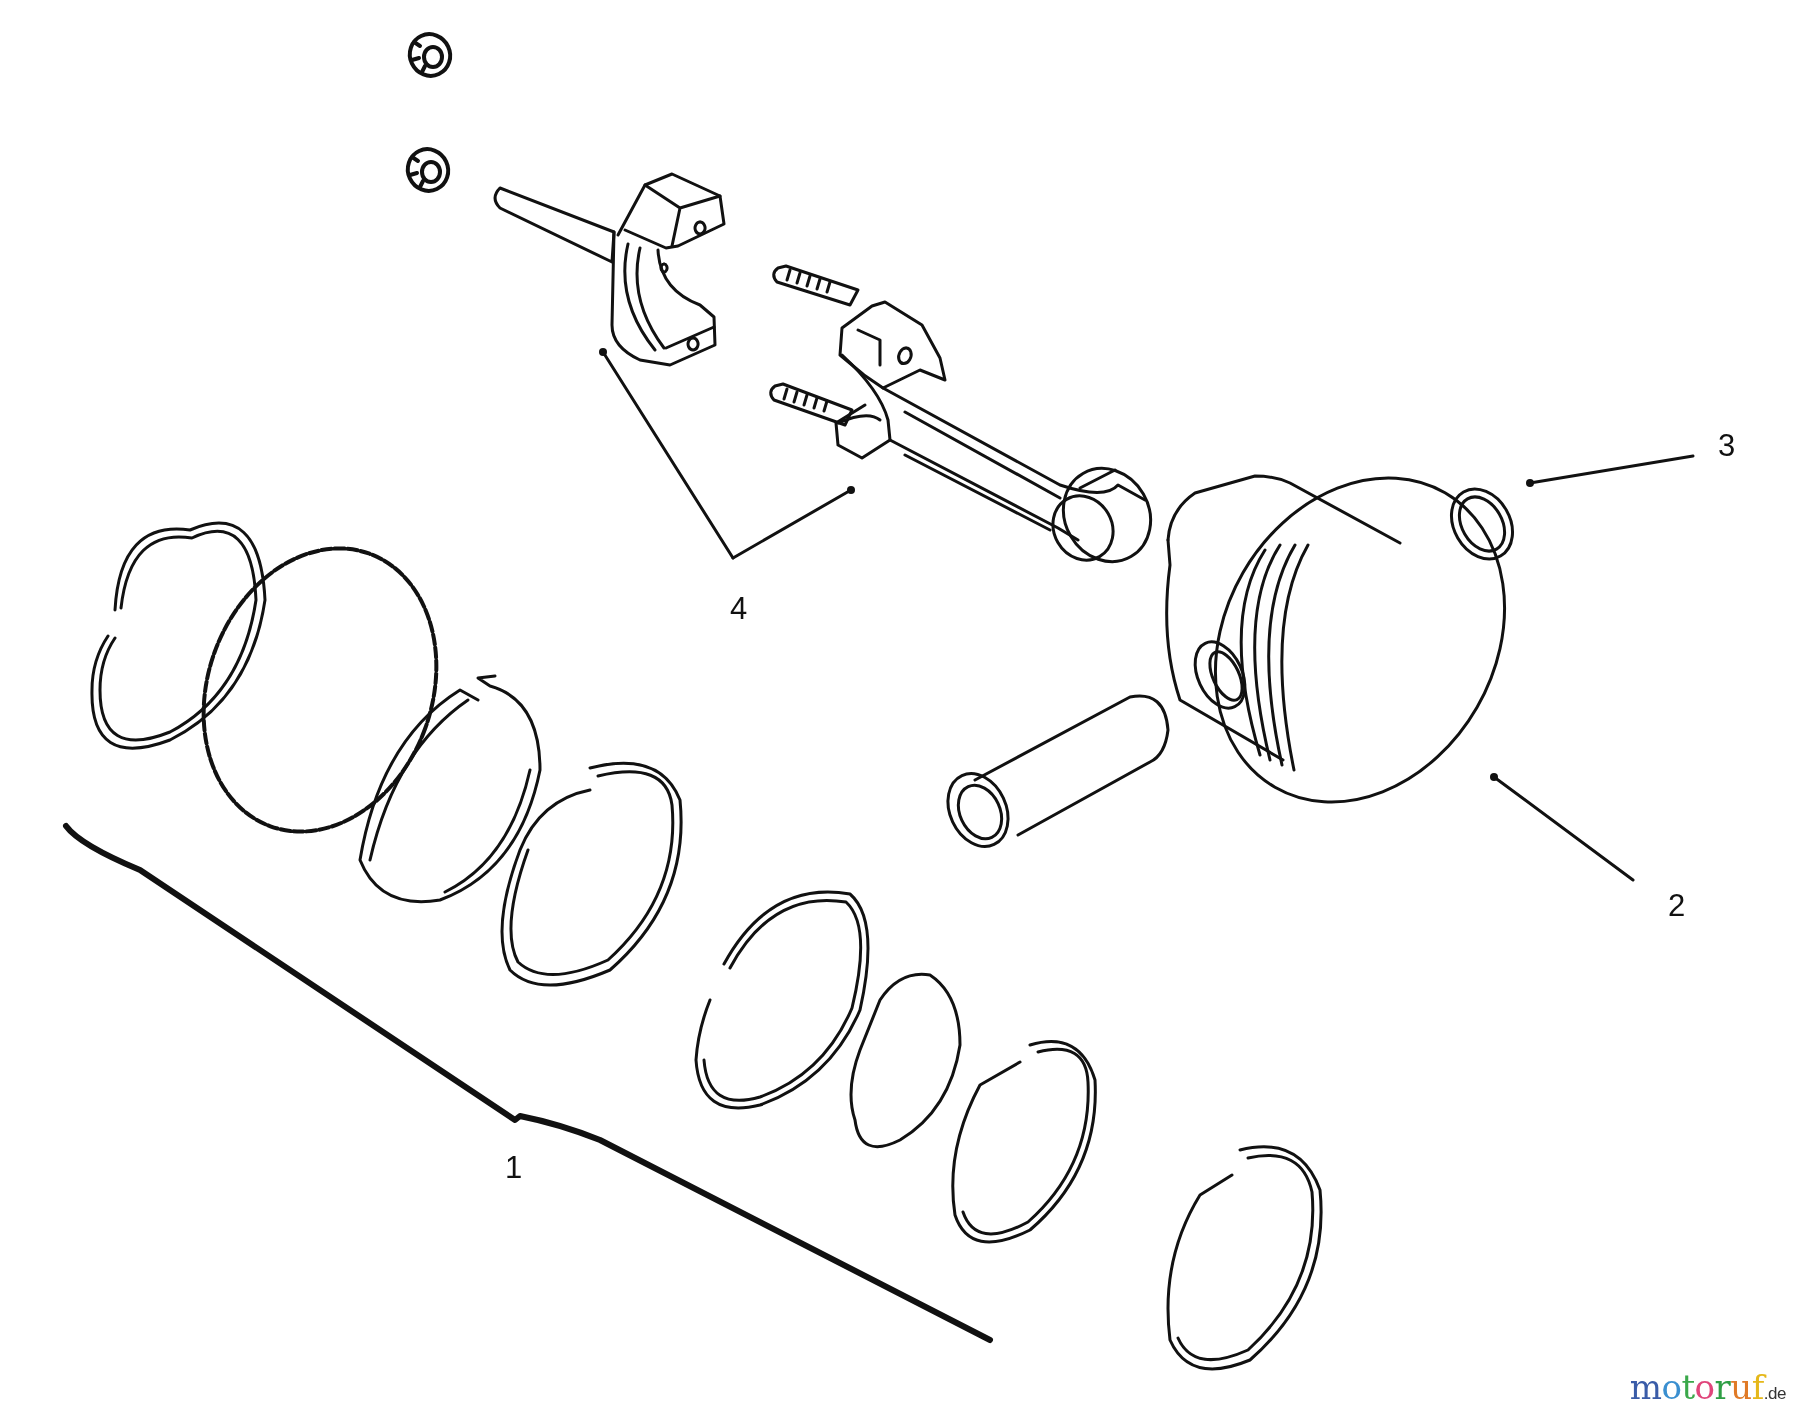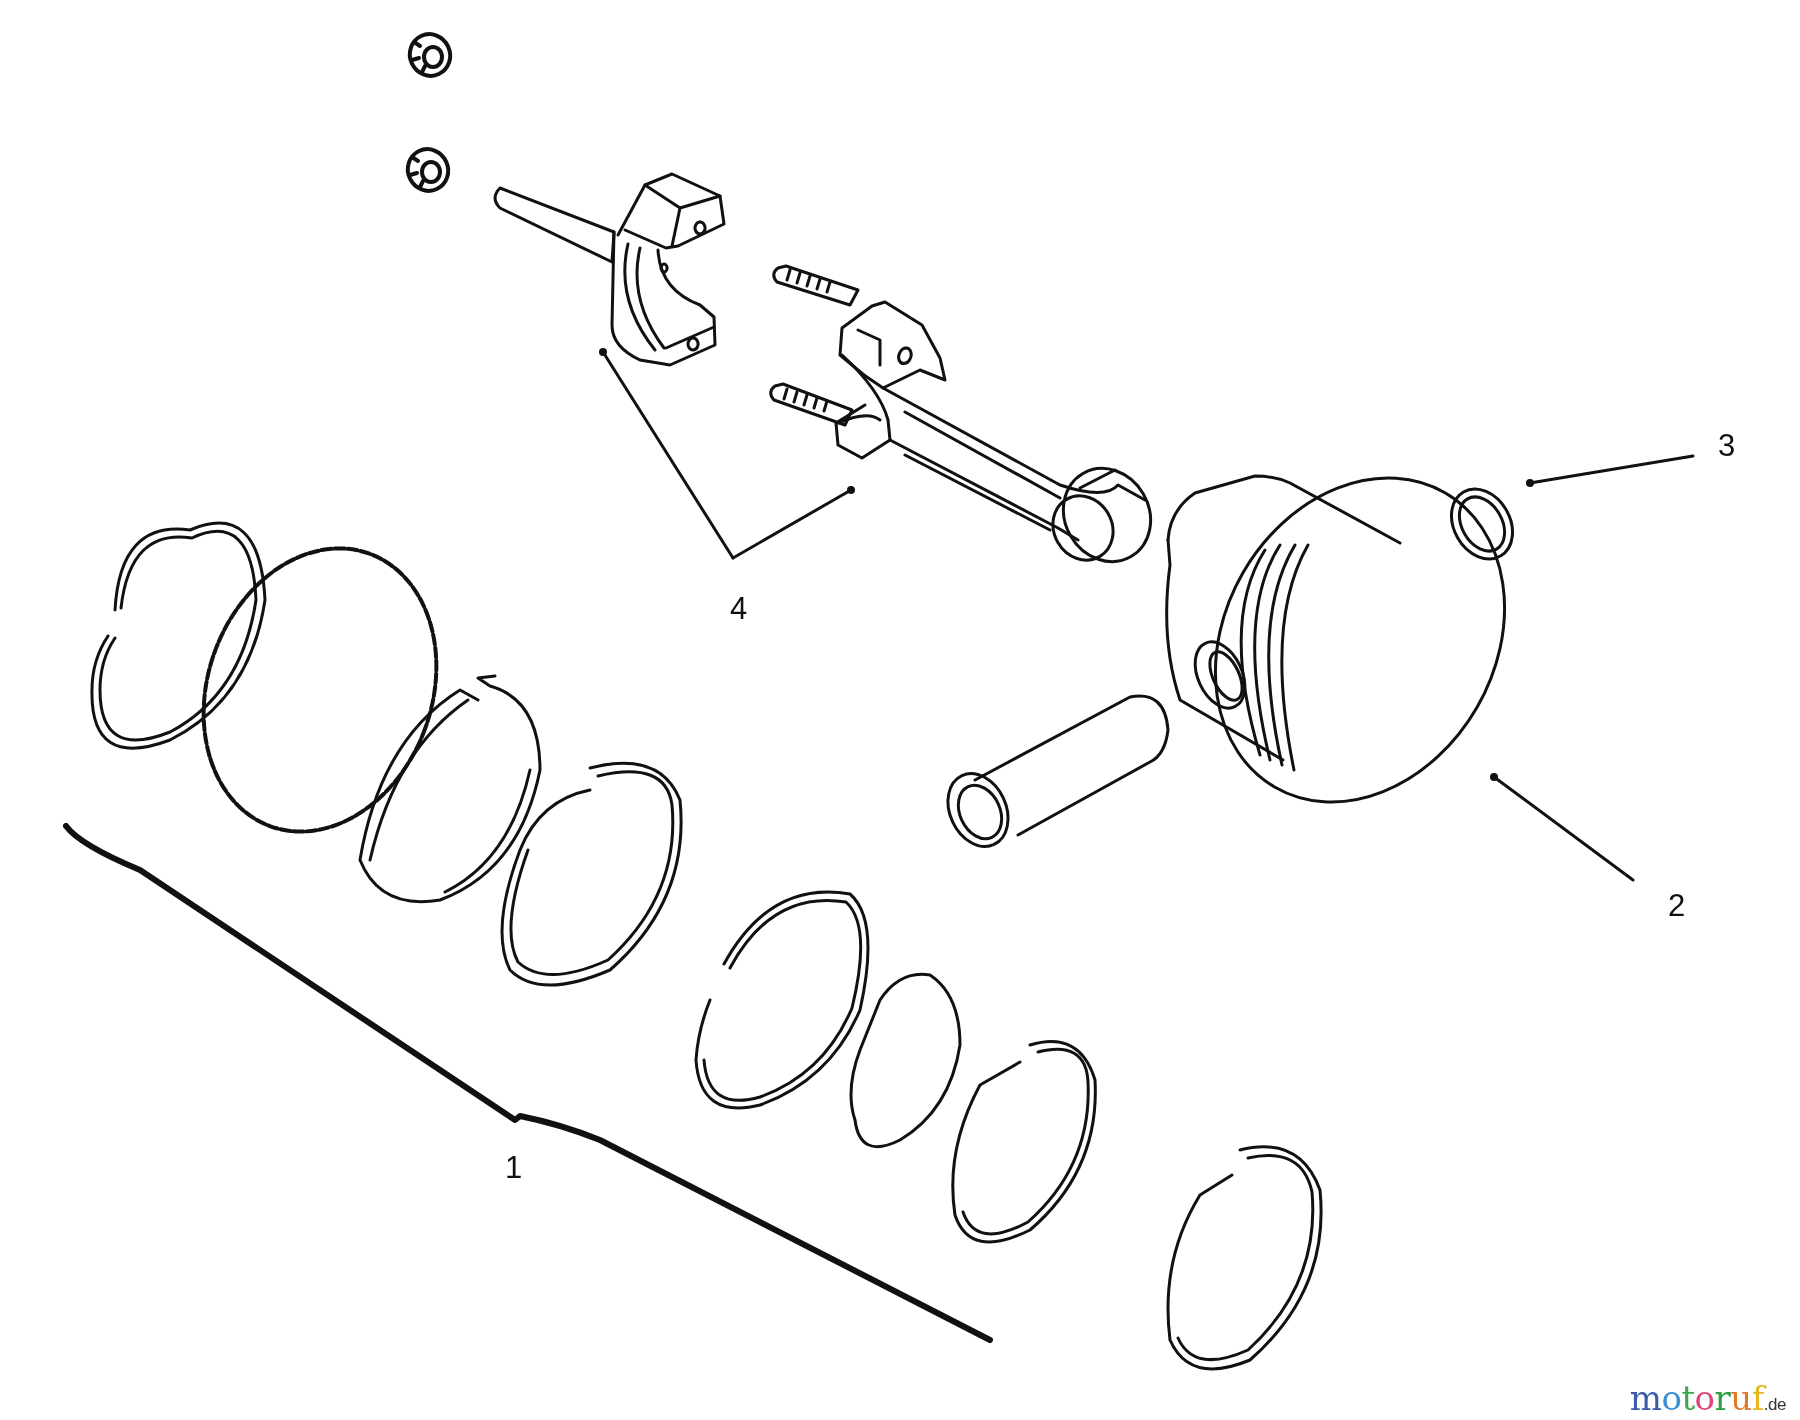--- a/index.html
+++ b/index.html
@@ -1,21 +1,21 @@
 <!DOCTYPE html>
 <html><head>
   <meta charset="utf-8">
   <style>
     html, body { margin: 0; padding: 0; background: #ffffff; }
     body { width: 1800px; height: 1420px; position: relative; overflow: hidden;
            font-family: "Liberation Sans", sans-serif; }
     #diagram { position: absolute; left: 0; top: 0; width: 1800px; height: 1420px; }
     .callout { position: absolute; font-family: "Liberation Sans", sans-serif;
                font-size: 31px; color: #111; line-height: 1; }
-    .watermark { position: absolute; right: 14px; bottom: 2px;
+    .watermark { position: absolute; right: 14px; bottom: 13px;
                  font-family: "DejaVu Serif", "Liberation Serif", serif;
                  font-size: 34px; letter-spacing: -0.5px; }
     .watermark .tld { font-size: 17px; color: #333; font-family: "Liberation Sans", sans-serif; }
     .wm-l { display: inline; }
   </style>
 </head>
 <body>
 
 <svg id="diagram" viewBox="0 0 1800 1420" xmlns="http://www.w3.org/2000/svg" fill="none" stroke="#111" stroke-linecap="round" stroke-linejoin="round">
 

